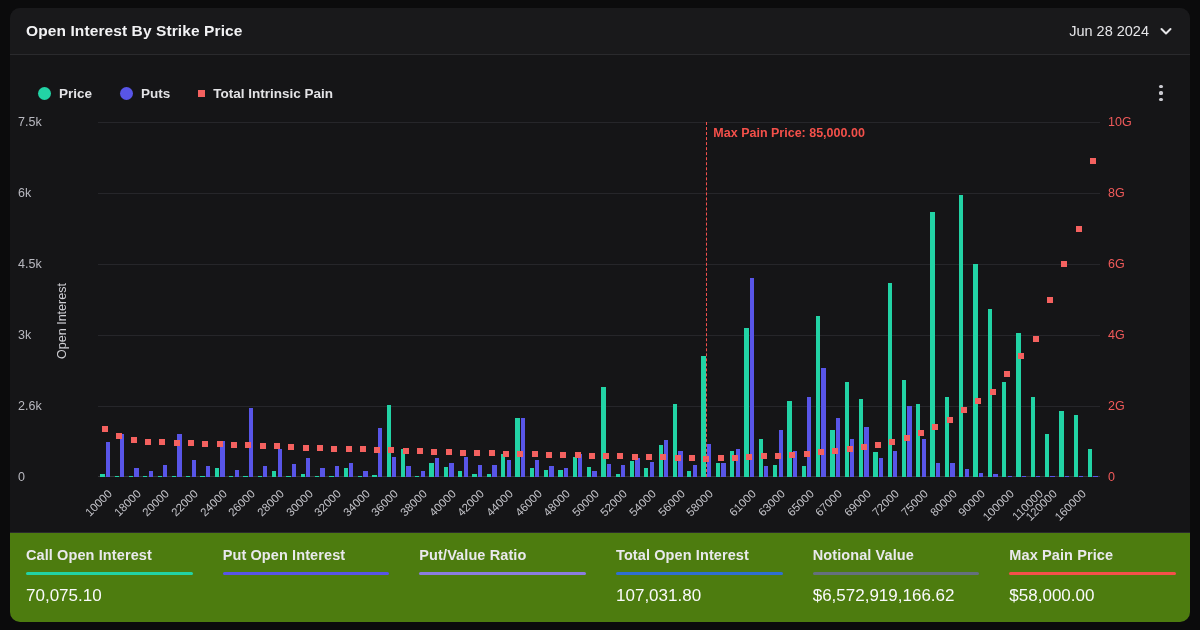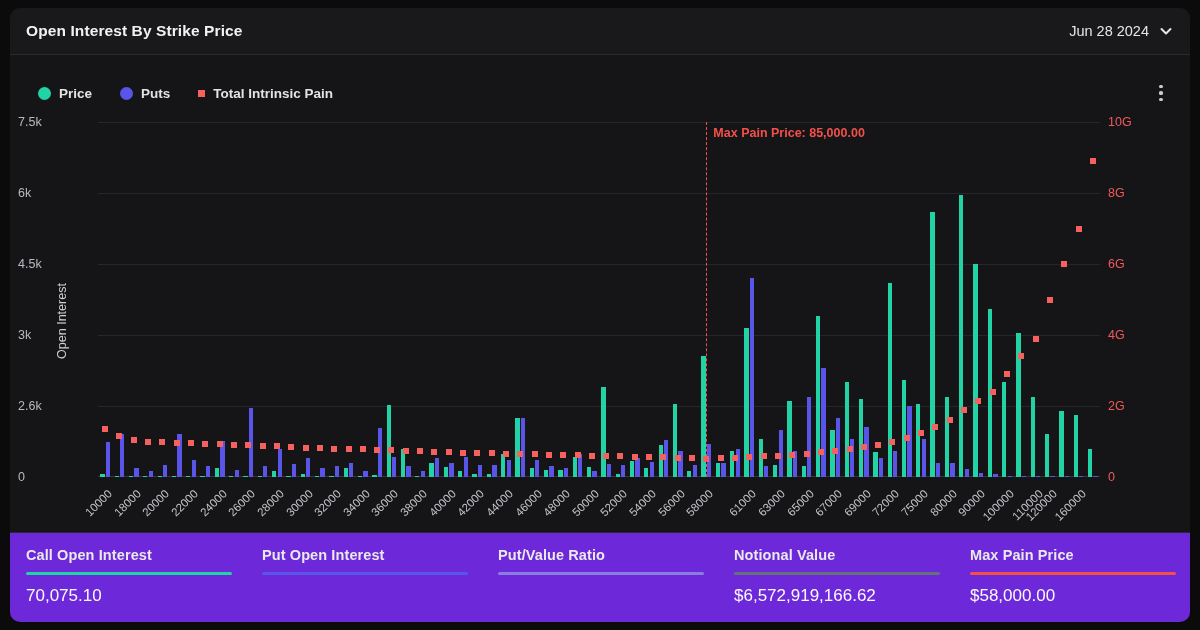--- a/index.html
+++ b/index.html
@@ -95,21 +95,21 @@
     transform-origin: right top;
     transform: rotate(-45deg) translateX(-2px);
     text-align: right; white-space: nowrap;
   }
   
   .stats {
     position: absolute; left: 0; bottom: 0; width: 100%; height: 90px;
     border-top: 1px solid #2a2a2d;
     display: flex; align-items: stretch;
     padding: 14px 0 0 0;
-    background: #6d28d9;
+    background: #4d7c0f;
   }
   .stat { flex: 1 1 0; padding: 0 14px 0 16px; }
   .stat-label { color: #e9e9ec; font-size: 14.5px; font-weight: bold; letter-spacing:.1px; }
   .stat-rule { height: 2.5px; margin: 9px 0 11px 0; width: 100%; border-radius: 2px; }
   .stat-value { color: #fafafc; font-size: 17px; }
 </style>
 </head>
 <body>
 
 <div class="app">
@@ -569,20 +569,25 @@
     </div>
     <div class="stat">
       <div class="stat-label">Put Open Interest</div>
       <div class="stat-rule" style="background:#5855e8"></div>
     </div>
     <div class="stat">
       <div class="stat-label">Put/Value Ratio</div>
       <div class="stat-rule" style="background:#8b7de0"></div>
     </div>
     <div class="stat">
+      <div class="stat-label">Total Open Interest</div>
+      <div class="stat-rule" style="background:#2f6fd0"></div>
+      <div class="stat-value">107,031.80</div>
+    </div>
+    <div class="stat">
       <div class="stat-label">Notional Value</div>
       <div class="stat-rule" style="background:#64707e"></div>
       <div class="stat-value">$6,572,919,166.62</div>
     </div>
     <div class="stat">
       <div class="stat-label">Max Pain Price</div>
       <div class="stat-rule" style="background:#f4504a"></div>
       <div class="stat-value">$58,000.00</div>
     </div>
   </div>

